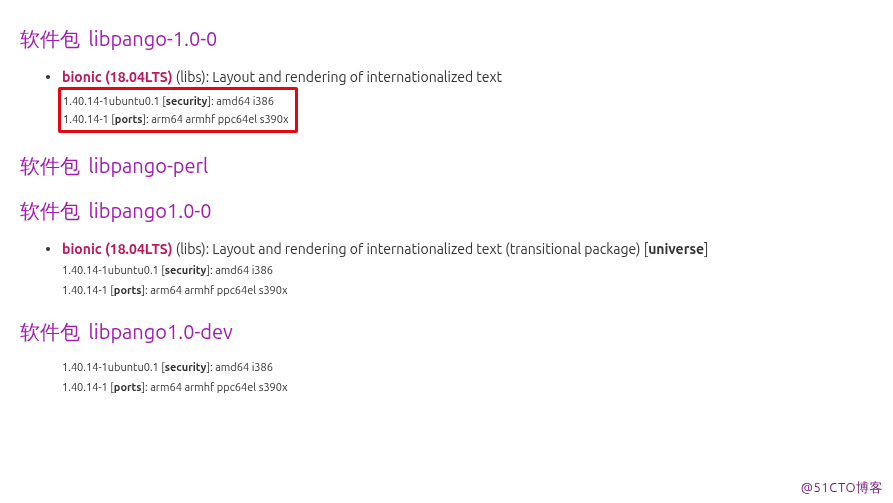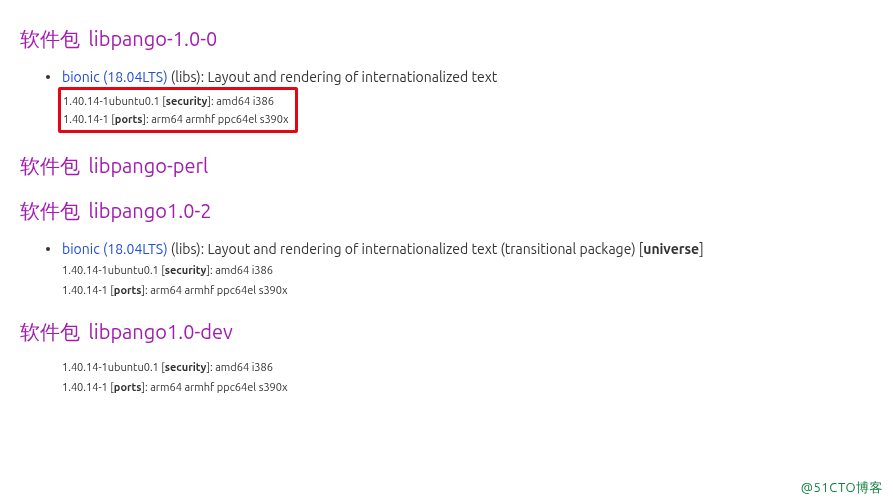--- a/index.html
+++ b/index.html
@@ -34,56 +34,57 @@
     content: "";
     position: absolute;
     left: -16px;
     top: 8px;
     width: 4px;
     height: 4px;
     background: #333;
     border-radius: 50%;
   }
   .release-link {
-    color: #1d4ed8;
+    color: #be185d;
     text-decoration: none;
+    font-weight: bold;
   }
   .bold { font-weight: 700; }
   .sub-line {
     padding-left: 0;
     font-size: 11px;
     margin-top: 2px;
   }
   .highlight-box {
     border: 3px solid #e30613;
     border-radius: 2px;
     padding: 2px 6px 2px 2px;
     margin: -2px 0 0 -4px;
     display: inline-block;
   }
   .watermark {
     position: fixed;
     right: 10px;
     bottom: 6px;
-    color: #15803d;
+    color: #701a75;
     font-size: 13px;
     letter-spacing: 0.5px;
   }
 </style>
 </head>
 <body>
 
 <div id="content">
     <h2><span class="pkg-prefix">软件包</span> <span>libpango-1.0-0</span></h2>
     <ul>
       <li class="bulleted"><a href="#" class="release-link">bionic (18.04LTS)</a> <span>(libs)</span>: <span>Layout and rendering of internationalized text</span></li>
       <li><div class="highlight-box"><div class="sub-line">1.40.14-1ubuntu0.1 [<span class="bold">security</span>]: amd64 i386</div><div class="sub-line">1.40.14-1 [<span class="bold">ports</span>]: arm64 armhf ppc64el s390x</div></div></li>
     </ul>
     <h2><span class="pkg-prefix">软件包</span> <span>libpango-perl</span></h2>
-    <h2><span class="pkg-prefix">软件包</span> <span>libpango1.0-2</span></h2>
+    <h2><span class="pkg-prefix">软件包</span> <span>libpango1.0-0</span></h2>
     <ul>
       <li class="bulleted"><a href="#" class="release-link">bionic (18.04LTS)</a> <span>(libs)</span>: <span>Layout and rendering of internationalized text (transitional package)</span> [<span class="bold">universe</span>]</li>
       <li class="sub-line">1.40.14-1ubuntu0.1 [<span class="bold">security</span>]: amd64 i386</li>
       <li class="sub-line">1.40.14-1 [<span class="bold">ports</span>]: arm64 armhf ppc64el s390x</li>
     </ul>
     <h2><span class="pkg-prefix">软件包</span> <span>libpango1.0-dev</span></h2>
     <ul>
       <li class="sub-line">1.40.14-1ubuntu0.1 [<span class="bold">security</span>]: amd64 i386</li>
       <li class="sub-line">1.40.14-1 [<span class="bold">ports</span>]: arm64 armhf ppc64el s390x</li>
     </ul>

